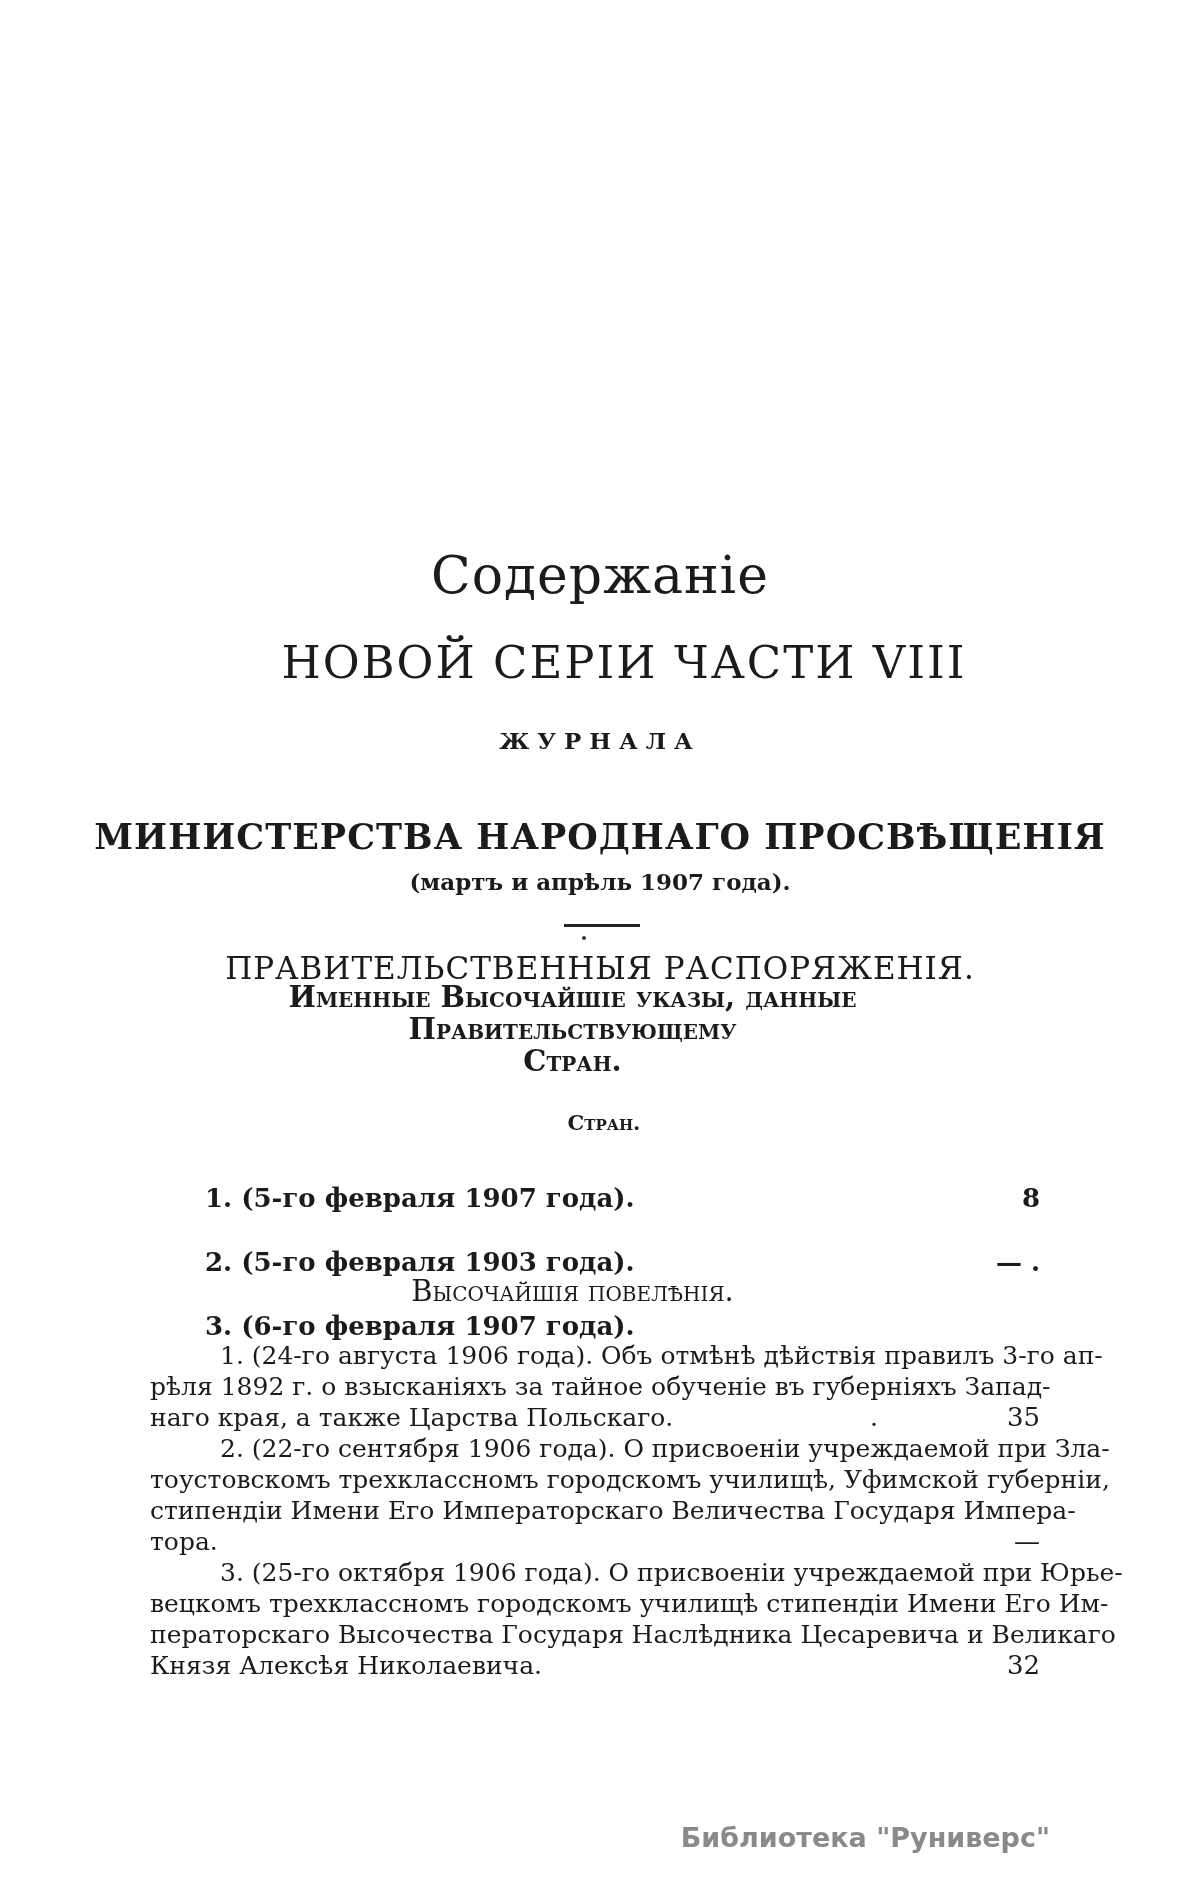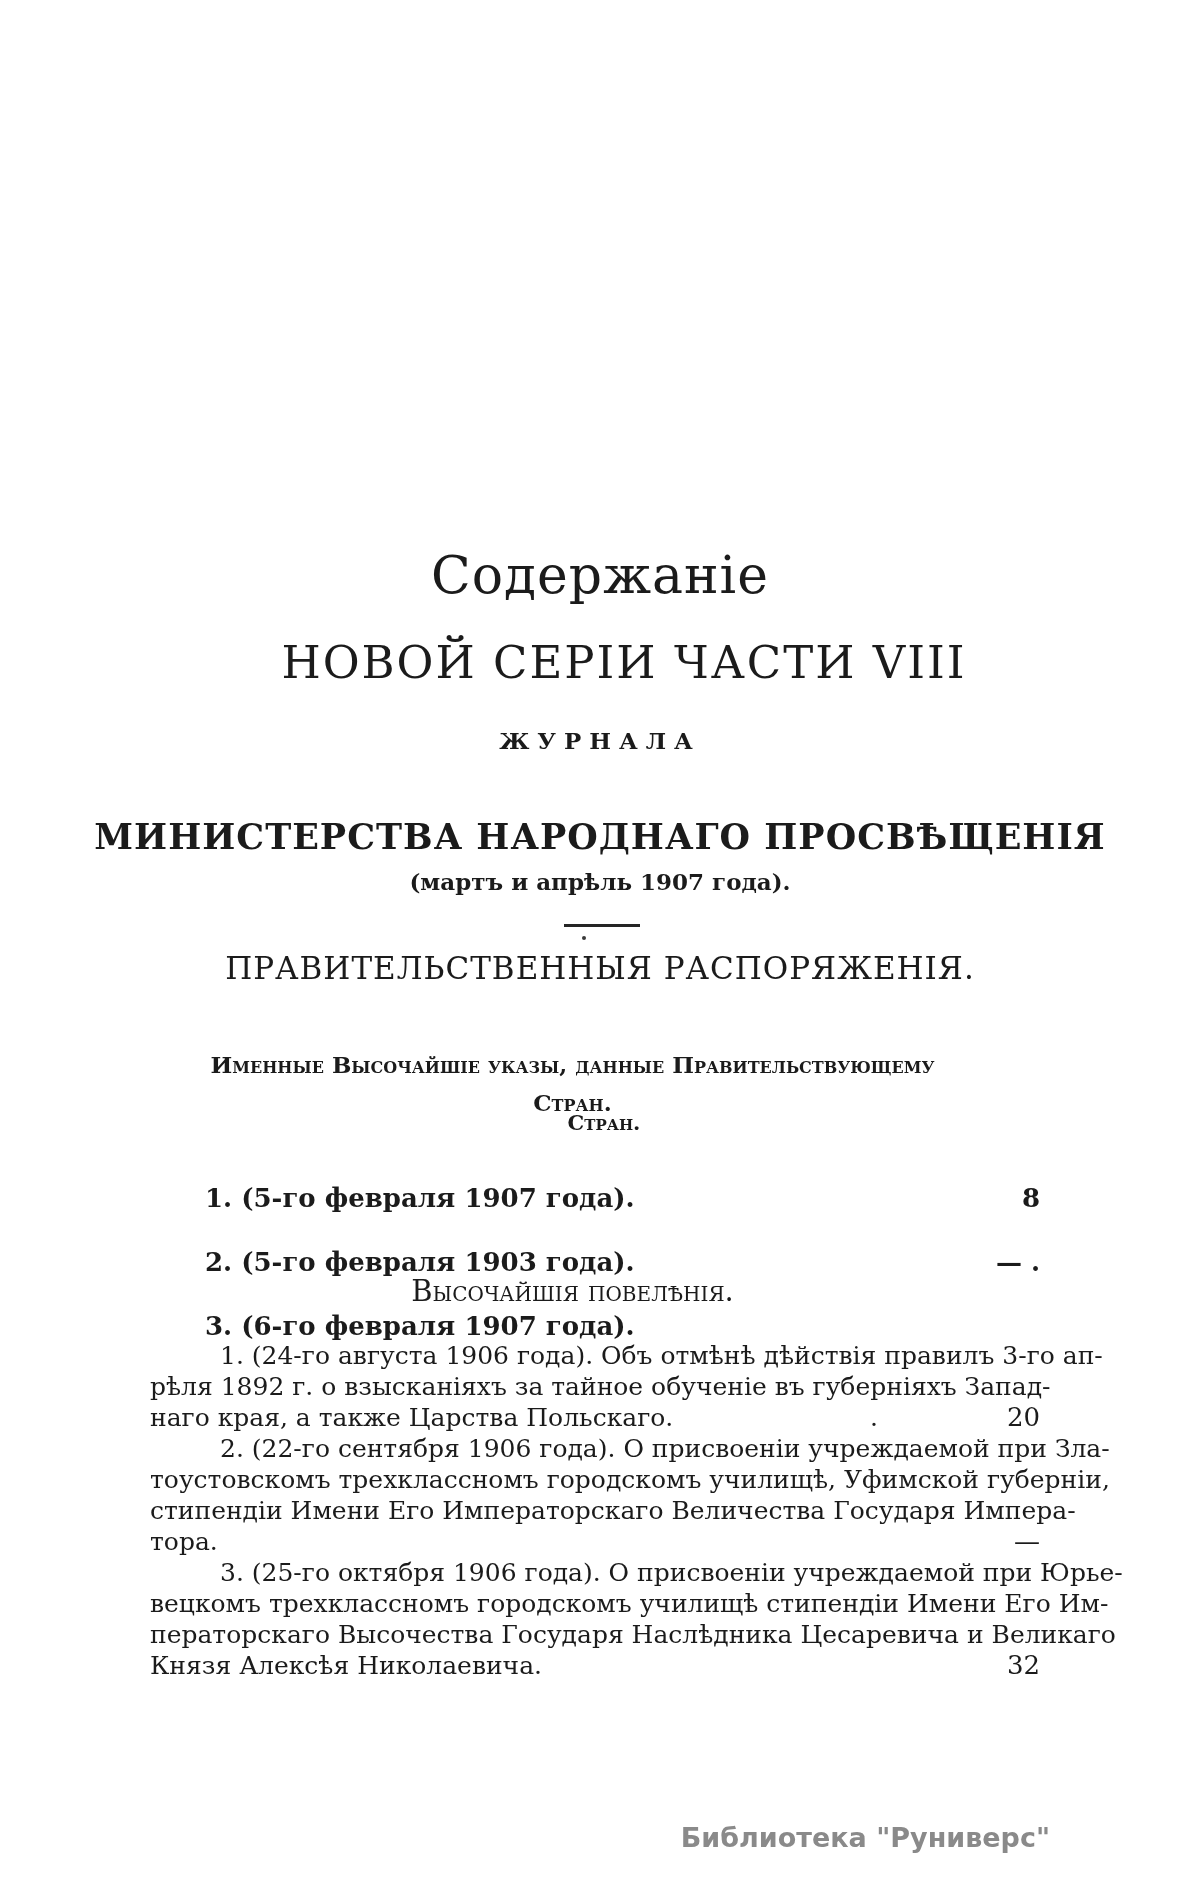--- a/index.html
+++ b/index.html
@@ -21,21 +21,21 @@
   #series       { top: 636px; font-size: 45px; letter-spacing: 2px; padding-left: 24px; }
   #zhurnala     { top: 727px; font-size: 23px; font-weight: bold; letter-spacing: 8px; }
   #ministry     { top: 816px; font-size: 35px; font-weight: bold; letter-spacing: 1px; }
   #issue        { top: 868px; font-size: 23px; font-weight: bold; }
 
   #divider      { top: 924px; left: 564px; width: 76px; height: 3px; background: #252525; }
   #divider-dot  { top: 936px; left: 582px; width: 4px; height: 4px; background: #3a3a3a; border-radius: 50%; }
 
   #section1     { top: 950px; font-size: 31px; letter-spacing: 1px; }
 
-  #decrees-heading { top: 1046px; font-size: 23px; font-weight: bold; line-height: 38px; }
+  #decrees-heading { top: 981px; font-size: 29px; font-weight: bold; line-height: 32px; }
 
   #stran { top: 1110px; left: 150px; width: 908px; text-align: center;
            font-size: 21px; font-weight: bold; }
 
   #decree-items { top: 1150px; left: 150px; width: 890px; font-size: 26px; font-weight: bold; }
   .drow { position: relative; height: 31px; line-height: 31px; padding-left: 55px; box-sizing: border-box; white-space: nowrap; margin-top: 33px; }
   .drow .pg { position: absolute; right: 0; top: 0; }
 
   #commands-heading { top: 1274px; font-size: 29px; font-weight: normal; }
 
@@ -99,21 +99,21 @@
 
     <div class="pline first">
       <span>1. (24-го августа 1906 года). Объ отмѣнѣ дѣйствія правилъ 3-го ап-</span>
     </div>
     <div class="pline">
       <span>рѣля 1892 г. о взысканіяхъ за тайное обученіе въ губерніяхъ Запад-</span>
     </div>
     <div class="pline">
       <span>наго края, а также Царства Польскаго.</span>
       <span class="leader">.</span>
-      <span class="pg">20</span>
+      <span class="pg">35</span>
     </div>
 
     <div class="pline first">
       <span>2. (22-го сентября 1906 года). О присвоеніи учреждаемой при Зла-</span>
     </div>
     <div class="pline">
       <span>тоустовскомъ трехклассномъ городскомъ училищѣ, Уфимской губерніи,</span>
     </div>
     <div class="pline">
       <span>стипендіи Имени Его Императорскаго Величества Государя Импера-</span>

